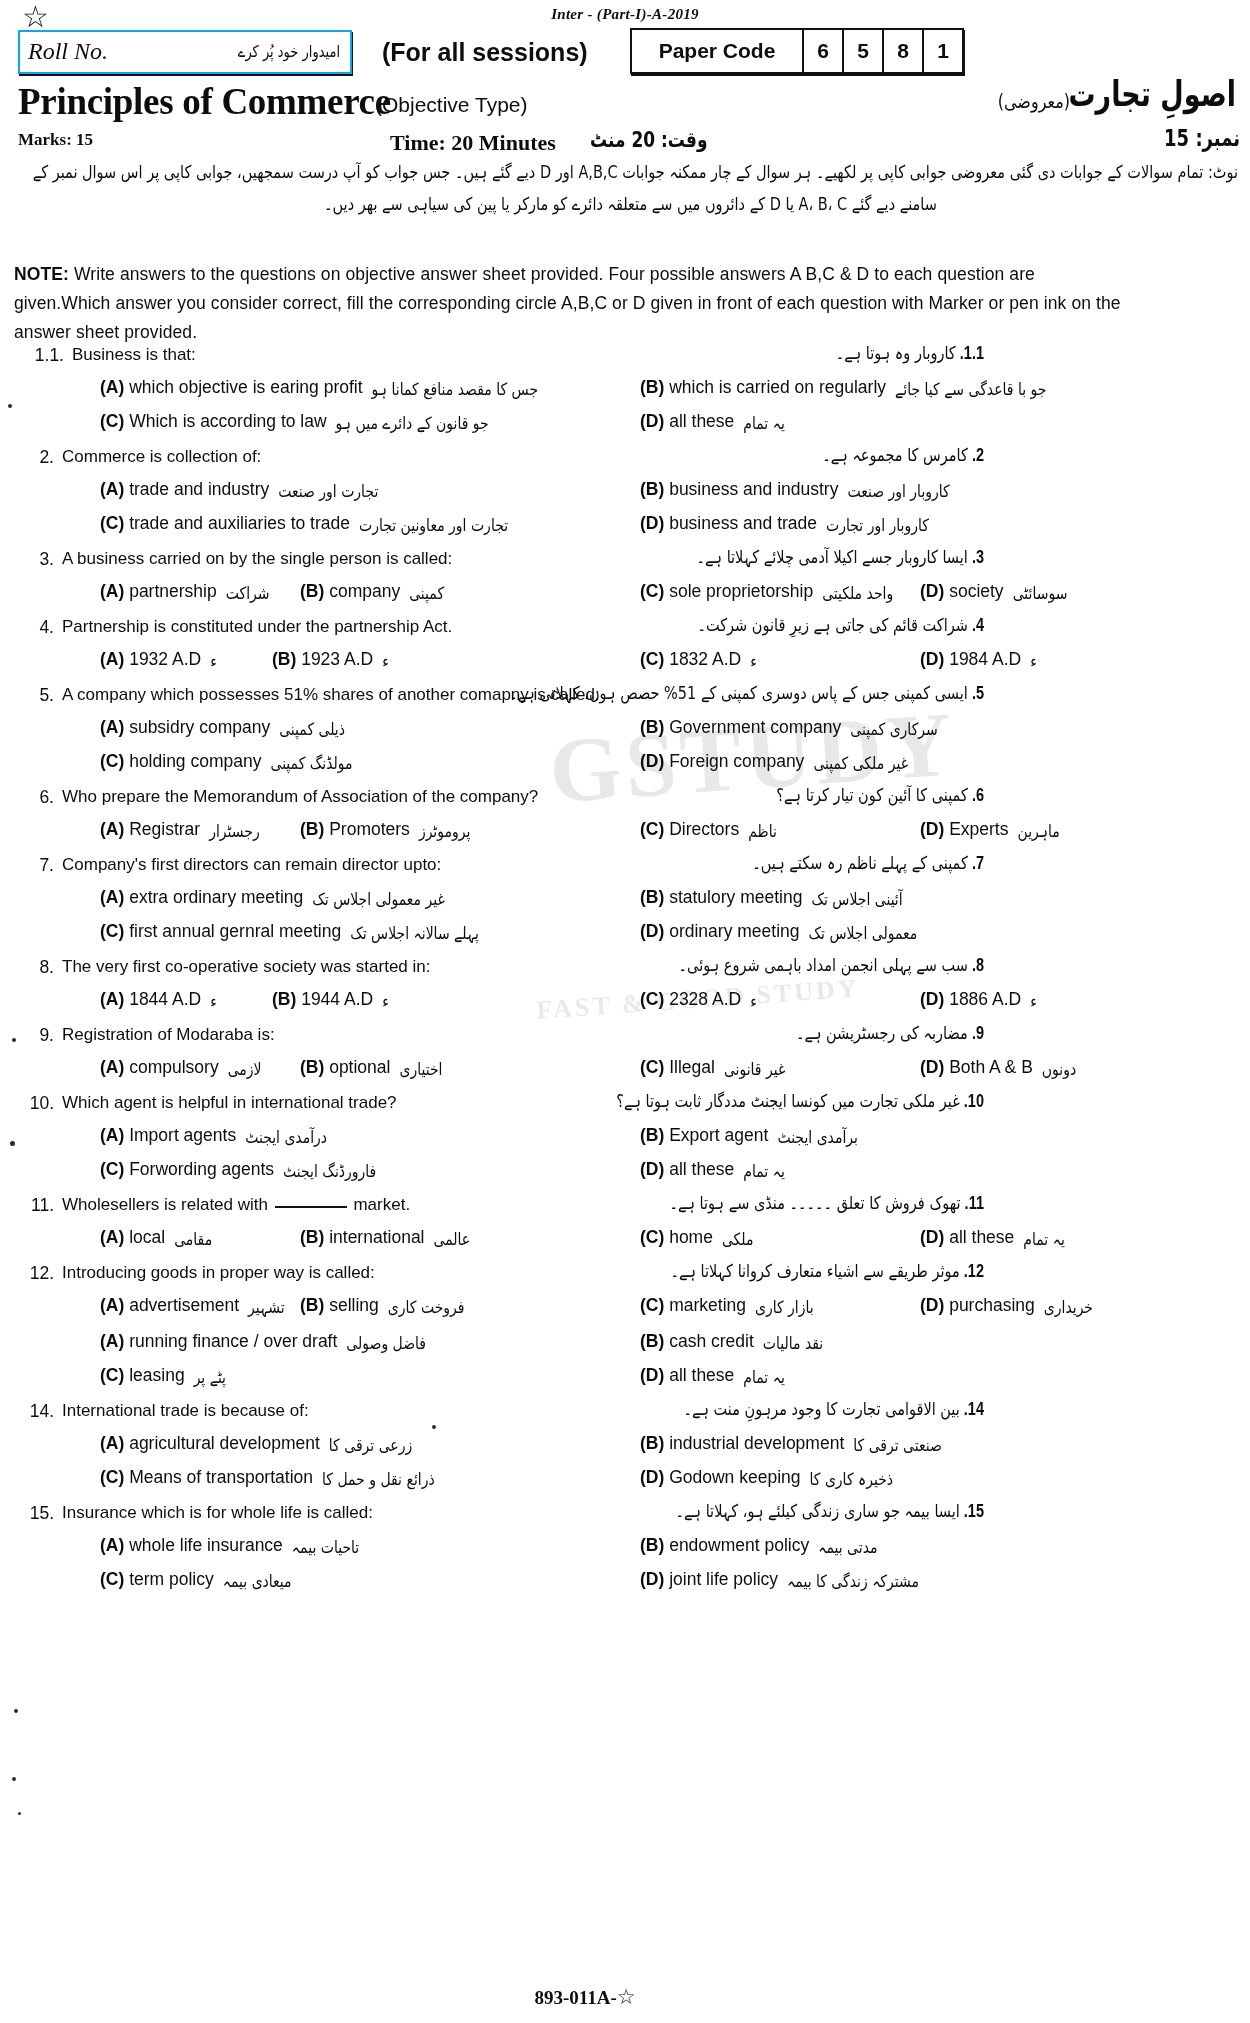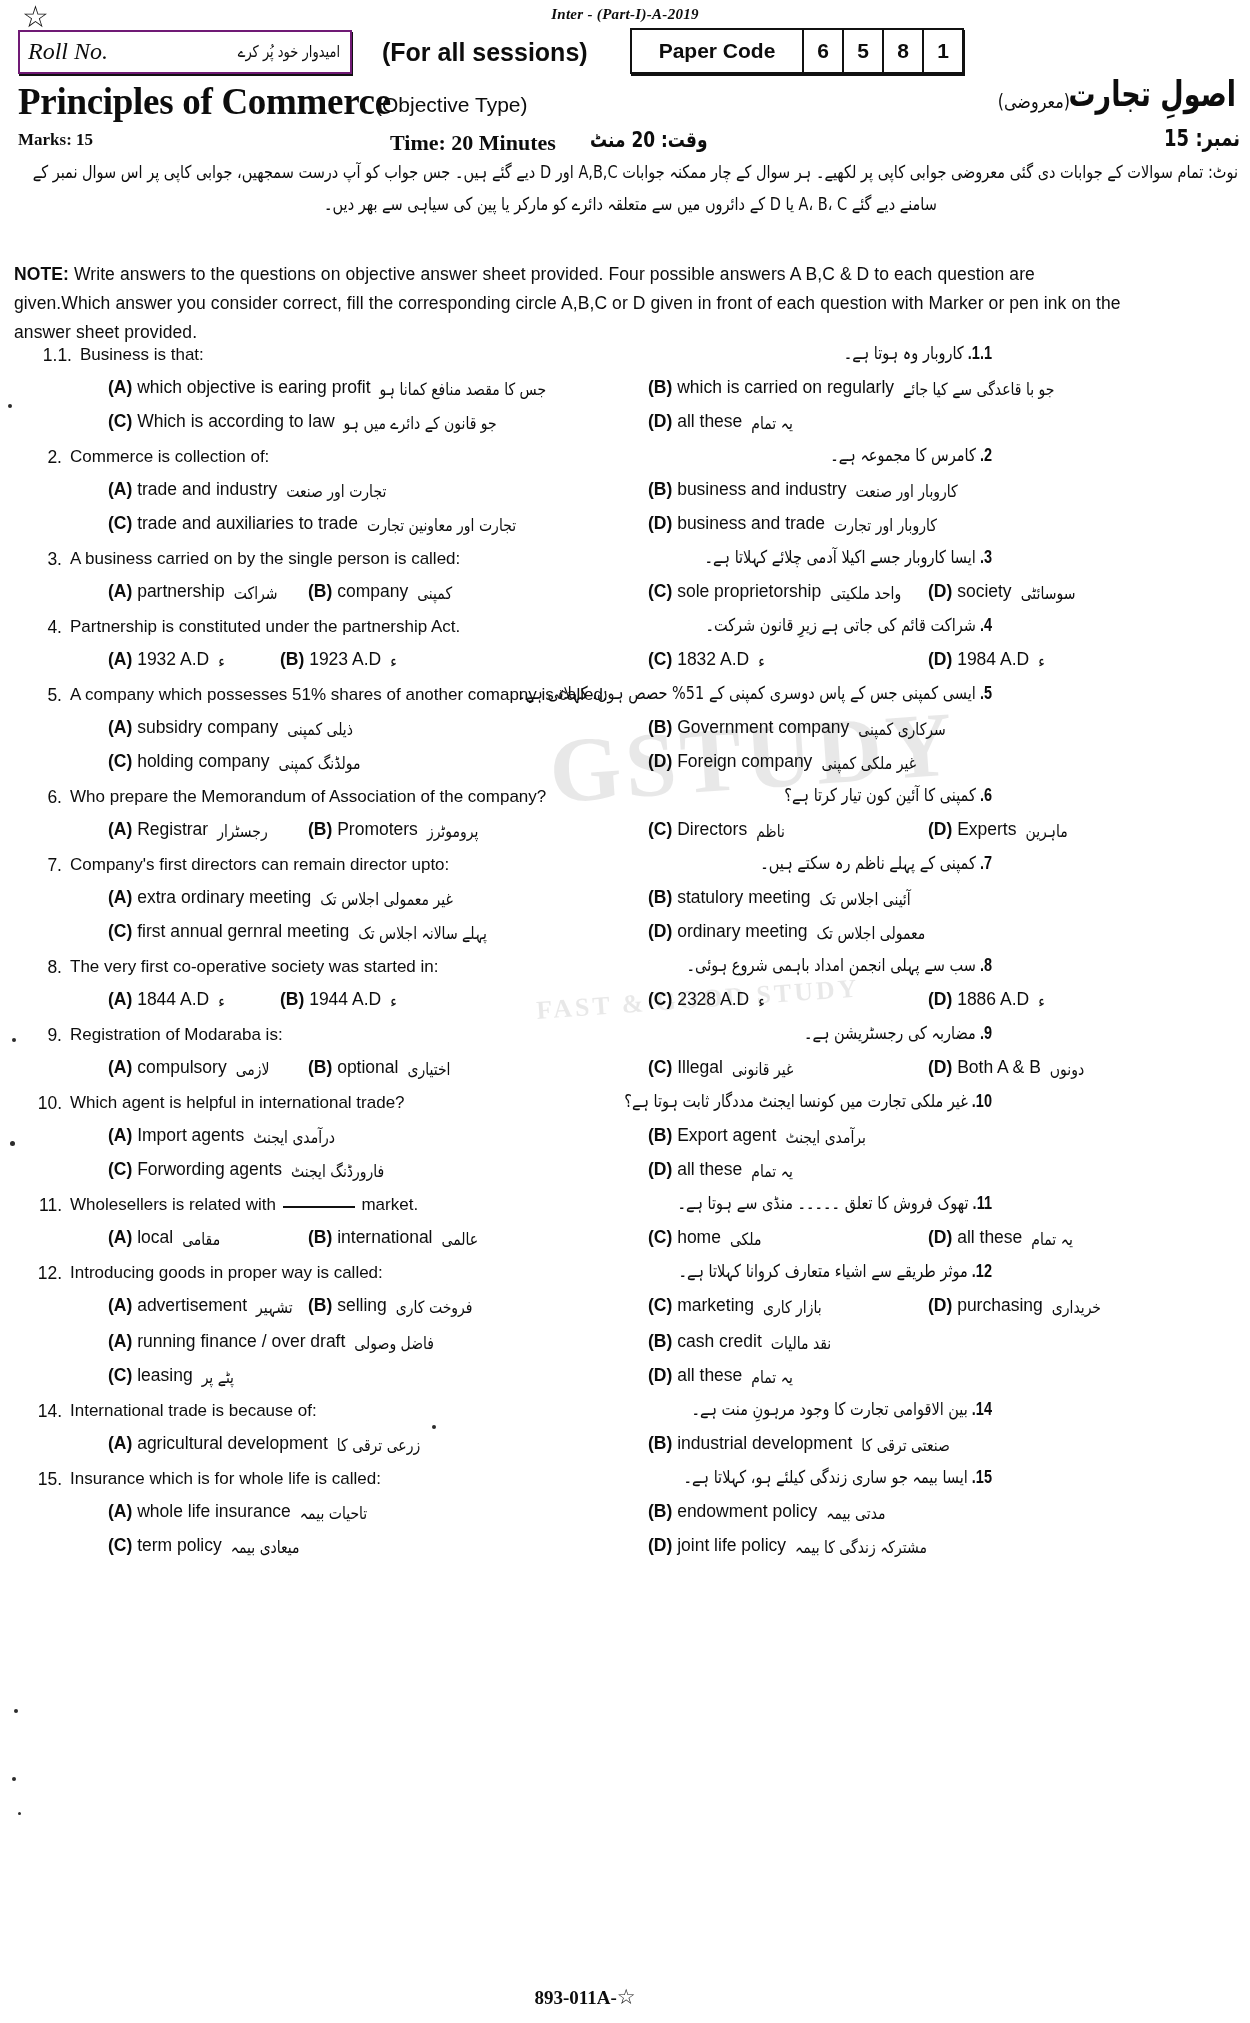--- a/index.html
+++ b/index.html
@@ -34,21 +34,21 @@
   .star{
     position:absolute;font-size:30px;line-height:1;color:#111;
   }
   .interhdr{
     position:absolute;left:0;top:6px;width:1250px;text-align:center;
     font-family:"Liberation Serif", serif;
     font-style:italic;font-weight:bold;font-size:15px;letter-spacing:.3px;
   }
   .rollbox{
     position:absolute;left:18px;top:30px;width:330px;height:40px;
-    border:2px solid #701a75;
+    border:2px solid #0ea5e9;
     box-shadow:1px 2px 0 #111;
   }
   .rollbox .rolllbl{
     position:absolute;left:8px;top:6px;
     font-family:"Liberation Serif", serif;
     font-style:italic;font-size:24px;font-weight:normal;
   }
   .rollbox .rollurdu{
     position:absolute;right:10px;top:12px;
     font-size:13px;direction:rtl;
@@ -124,21 +124,21 @@
   .urdunote .l2{text-align:center;}
 
   
   .note{
     position:absolute;left:14px;top:260px;width:1120px;
     font-size:17.5px;line-height:29px;letter-spacing:.1px;
   }
   .note b{font-weight:bold;}
 
   
-  .qlist{position:absolute;left:8px;top:345px;width:996px;}
+  .qlist{position:absolute;left:0;top:345px;width:996px;}
   .q{position:relative;margin-bottom:2px;}
   .qhead{position:relative;height:32px;}
   .qnum{
     position:absolute;left:18px;top:0;
     font-size:17.5px;width:36px;text-align:right;
   }
   .qnum.indent{left:28px;}
   .qtext{
     position:absolute;left:62px;top:0;
     font-size:17px;white-space:nowrap;
@@ -416,20 +416,24 @@
       <div class="q">
         <div class="qhead">
           <span class="qnum">14.</span>
           <span class="qtext">International trade is because of:</span>
           <span class="qurdu"><span class="qn">14. </span>بین الاقوامی تجارت کا وجود مرہونِ منت ہے۔</span>
         </div>
         <div class="opts row2">
           <span class="opt c1"><span class="lt">(A) </span><span class="en">agricultural development</span><span class="ur">زرعی ترقی کا</span></span>
           <span class="opt c2"><span class="lt">(B) </span><span class="en">industrial development</span><span class="ur">صنعتی ترقی کا</span></span>
         </div>
+        <div class="opts row2">
+          <span class="opt c1"><span class="lt">(C) </span><span class="en">Means of transportation</span><span class="ur">ذرائع نقل و حمل کا</span></span>
+          <span class="opt c2"><span class="lt">(D) </span><span class="en">Godown keeping</span><span class="ur">ذخیرہ کاری کا</span></span>
+        </div>
       </div>
       <div class="q">
         <div class="qhead">
           <span class="qnum">15.</span>
           <span class="qtext">Insurance which is for whole life is called:</span>
           <span class="qurdu"><span class="qn">15. </span>ایسا بیمہ جو ساری زندگی کیلئے ہو، کہلاتا ہے۔</span>
         </div>
         <div class="opts row2">
           <span class="opt c1"><span class="lt">(A) </span><span class="en">whole life insurance</span><span class="ur">تاحیات بیمہ</span></span>
           <span class="opt c2"><span class="lt">(B) </span><span class="en">endowment policy</span><span class="ur">مدتی بیمہ</span></span>

